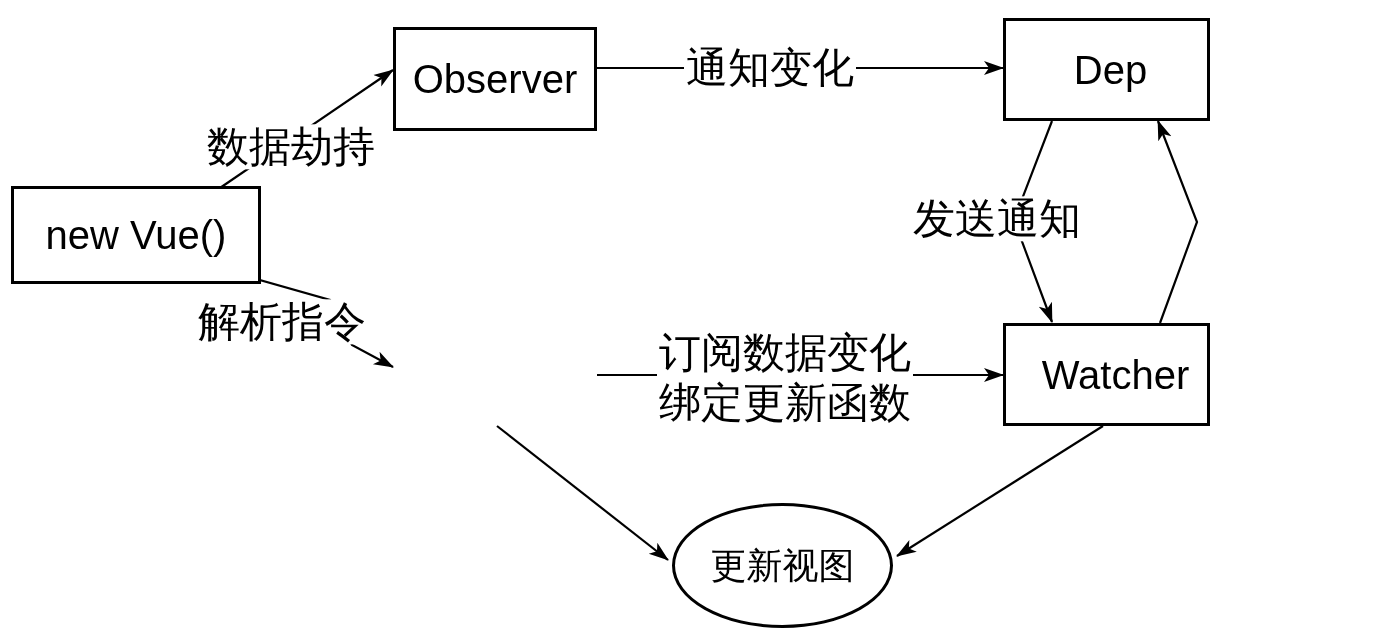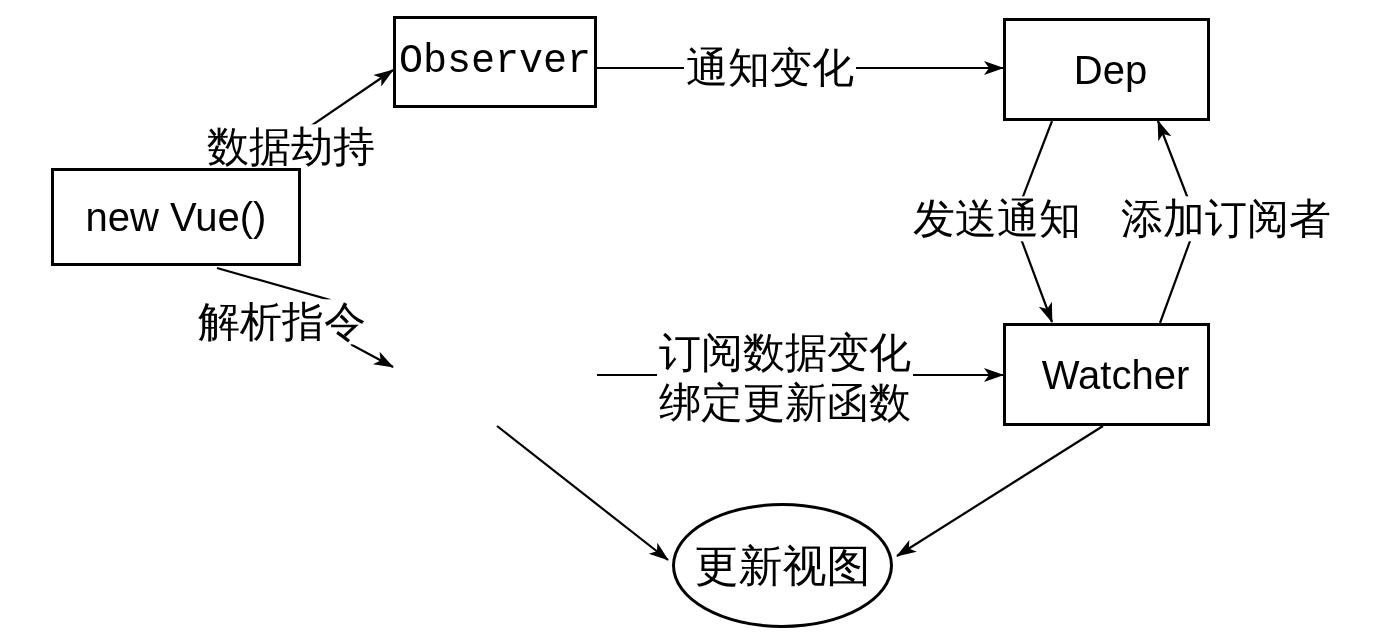--- a/index.html
+++ b/index.html
@@ -30,21 +30,21 @@
     display: flex;
     align-items: center;
     justify-content: center;
     font-size: 40px;
     line-height: 1;
     z-index: 3;
     white-space: nowrap;
   }
   .node.ellipse {
     border-radius: 50%;
-    font-size: 44px;
+    font-size: 36px;
     z-index: 2;
   }
   .edge-label {
     position: absolute;
     transform: translate(-50%, -50%);
     background: #ffffff;
     font-size: 42px;
     line-height: 1.08;
     white-space: nowrap;
     text-align: center;
@@ -77,23 +77,23 @@
 
     <polyline points="1052,121 1014,220 1052,322" fill="none" stroke="#000" stroke-width="2.2" marker-end="url(#arrow)"></polyline>
 
     <polyline points="1160,323 1197,222 1158,121" fill="none" stroke="#000" stroke-width="2.2" marker-end="url(#arrow)"></polyline>
 
     <line x1="497" y1="426" x2="668" y2="560" stroke="#000" stroke-width="2.2" marker-end="url(#arrow)"></line>
 
     <line x1="1103" y1="426" x2="897" y2="556" stroke="#000" stroke-width="2.2" marker-end="url(#arrow)"></line>
   </svg>
 
-  <div class="node" style="left:11px; top:168px; width:250px; height:98px;margin-left:40px;">new Vue()</div>
+  <div class="node" style="left:11px; top:186px; width:250px; height:98px;">new Vue()</div>
 
-  <div class="node" style="left:393px; top:16px; width:204px; height:92px;font-family:Liberation Mono, monospace;">Observer</div>
+  <div class="node" style="left:393px; top:27px; width:204px; height:104px;">Observer</div>
 
   <div class="node" style="left:1003px; top:18px; width:207px; height:103px;padding-left:8px;">Dep</div>
 
 
   <div class="node" style="left:1003px; top:323px; width:207px; height:103px;padding-left:18px;">Watcher</div>
 
   <div class="node ellipse" style="left:672px; top:503px; width:221px; height:125px;">更新视图</div>
 
   <div class="edge-label" style="left:291px; top:147px;text-align:right;">数据劫持</div>
 
@@ -101,15 +101,14 @@
 
   <div class="edge-label" style="left:770px; top:68px;">通知变化</div>
 
   <div class="edge-label two-line" style="left:785px; top:378px;">
     <div>订阅数据变化</div>
     <div>绑定更新函数</div>
   </div>
 
   <div class="edge-label" style="left:997px; top:219px;">发送通知</div>
 
-  <div class="edge-label" style="left:1226px; top:219px;">添加订阅者</div>
 
 </div>
 
 </body></html>

